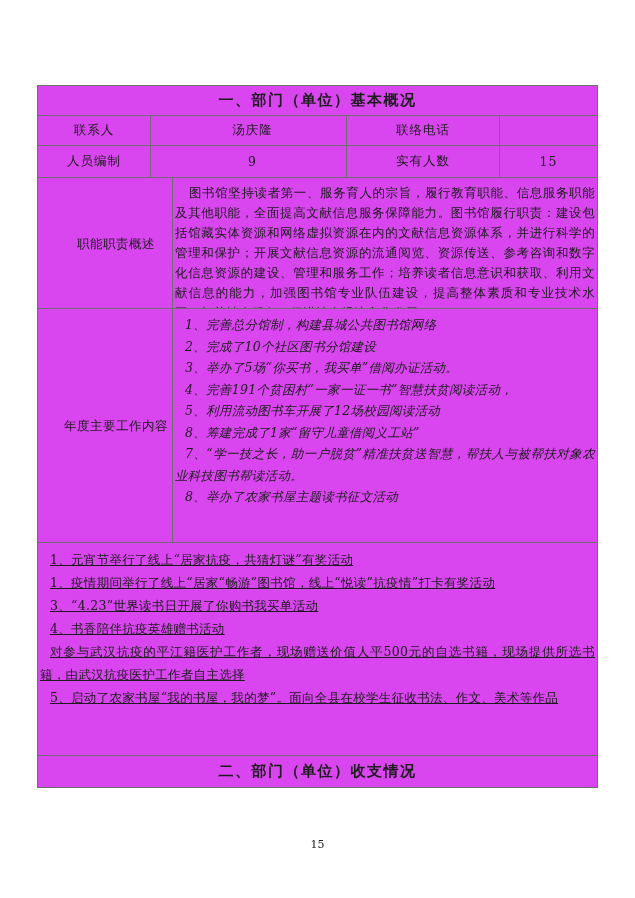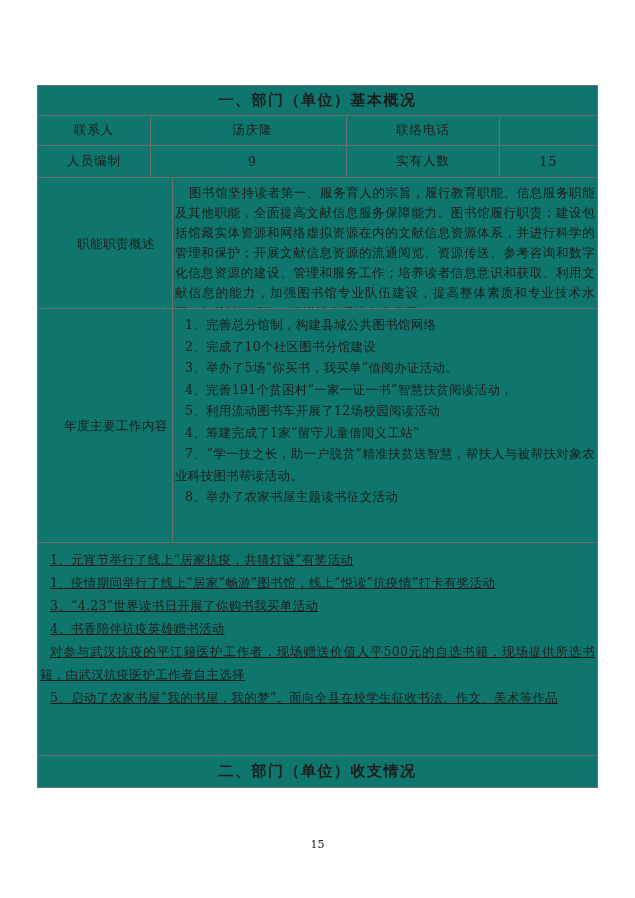--- a/index.html
+++ b/index.html
@@ -13,21 +13,21 @@
     margin: 0 auto;
     overflow: hidden;
   }
   .doc-table {
     position: absolute;
     left: 37px;
     top: 85px;
     width: 561px;
     border: 1px solid #6e6e6e;
     box-sizing: border-box;
-    background: #0f766e;
+    background: #d946ef;
   }
   .row {
     display: flex;
     box-sizing: border-box;
     border-top: 1px solid #6e6e6e;
   }
   .row:first-child { border-top: none; }
   .cell {
     box-sizing: border-box;
     border-left: 1px solid #6e6e6e;
@@ -73,20 +73,21 @@
   }
   .duty-text {
     line-height: 20px;
     text-indent: 14px;
     letter-spacing: 0.3px;
   }
   .work-list .para {
     line-height: 21.5px;
     text-indent: 10px;
     letter-spacing: 0.3px;
+    font-style: italic;
   }
   .perf-list .para {
     line-height: 23px;
     text-indent: 10px;
     letter-spacing: 0.3px;
     text-decoration: underline;
   }
   .page-num {
     position: absolute;
     top: 838px;
@@ -130,21 +131,21 @@
     </div>
 
     <div class="row" style="height:234px">
       <div class="cell c1 label-cell">年度主要工作内容</div>
       <div class="cell content-cell work-list">
         <div class="para">1、完善总分馆制，构建县城公共图书馆网络</div>
         <div class="para">2、完成了10个社区图书分馆建设</div>
         <div class="para">3、举办了5场“你买书，我买单”借阅办证活动。</div>
         <div class="para">4、完善191个贫困村“一家一证一书”智慧扶贫阅读活动，</div>
         <div class="para">5、利用流动图书车开展了12场校园阅读活动</div>
-        <div class="para">4、筹建完成了1家“留守儿童借阅义工站”</div>
+        <div class="para">8、筹建完成了1家“留守儿童借阅义工站”</div>
         <div class="para">7、“学一技之长，助一户脱贫”精准扶贫送智慧，帮扶人与被帮扶对象农业科技图书帮读活动。</div>
         <div class="para">8、举办了农家书屋主题读书征文活动</div>
       </div>
     </div>
 
     <div class="row" style="height:213px">
       <div class="cell content-cell perf-list">
         <div class="para">1、元宵节举行了线上“居家抗疫，共猜灯谜”有奖活动</div>
         <div class="para">1、疫情期间举行了线上“居家“畅游”图书馆，线上“悦读”抗疫情”打卡有奖活动</div>
         <div class="para">3、“4.23”世界读书日开展了你购书我买单活动</div>

